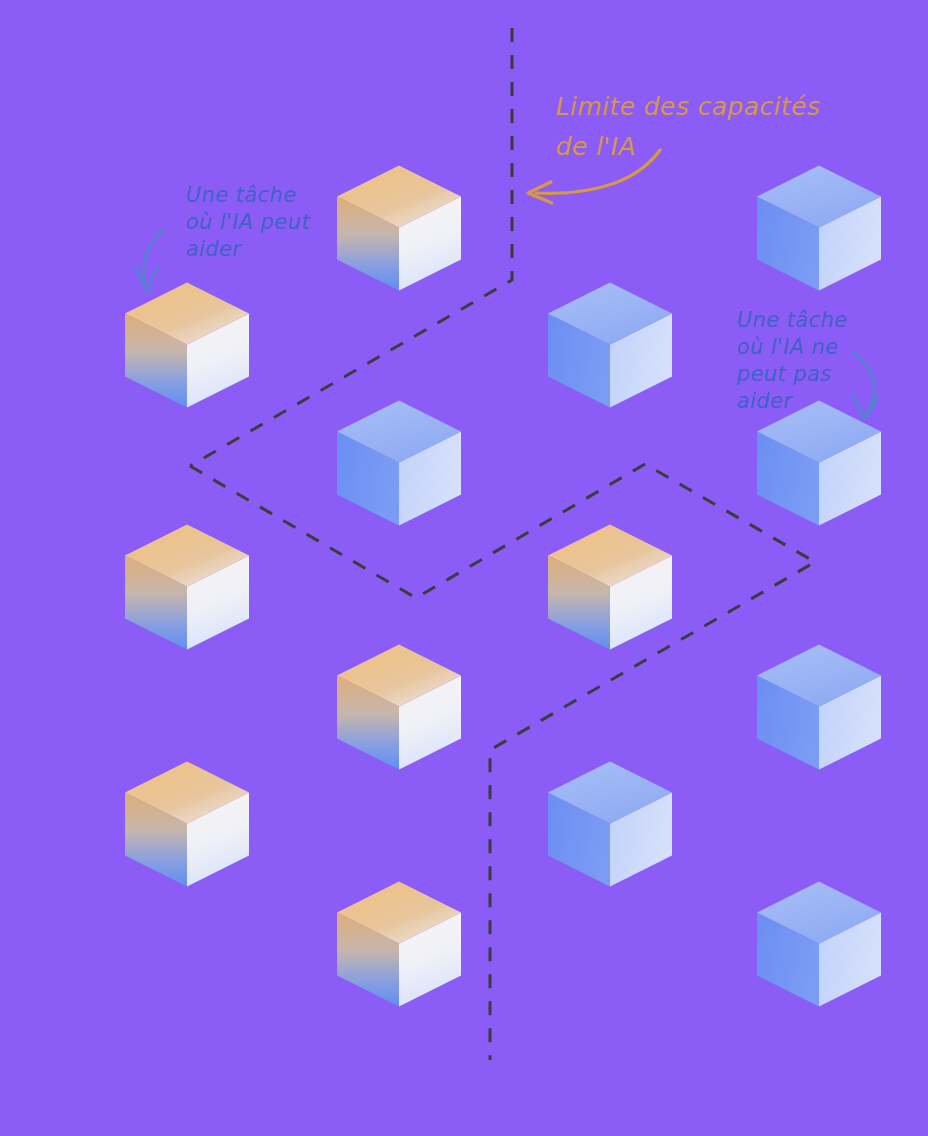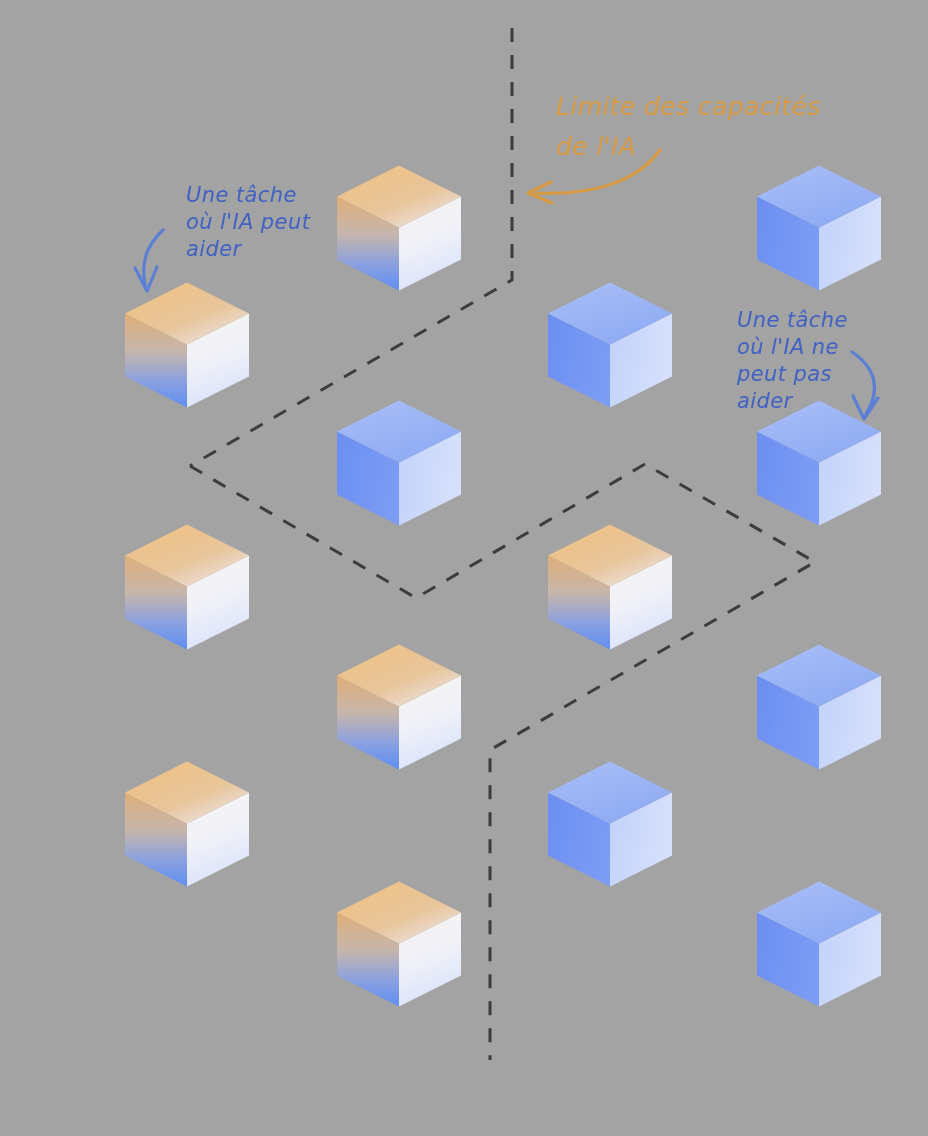--- a/index.html
+++ b/index.html
@@ -7,21 +7,21 @@
     padding: 0;
     background: #ffffff;
   }
   body {
     font-family: "DejaVu Sans", sans-serif;
   }
   #diagram-root {
     position: relative;
     width: 928px;
     height: 1136px;
-    background: #a3a3a3;
+    background: #8b5cf6;
     overflow: hidden;
   }
   #scene-svg {
     position: absolute;
     left: 0;
     top: 0;
     width: 928px;
     height: 1136px;
   }
   .annot-text {

